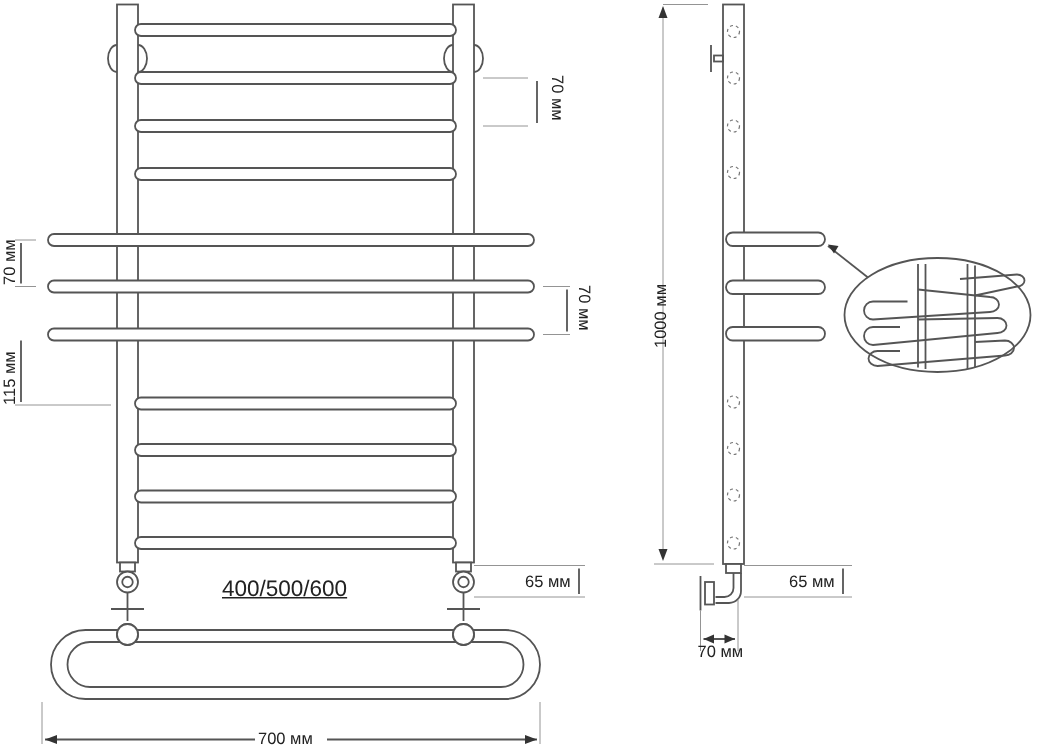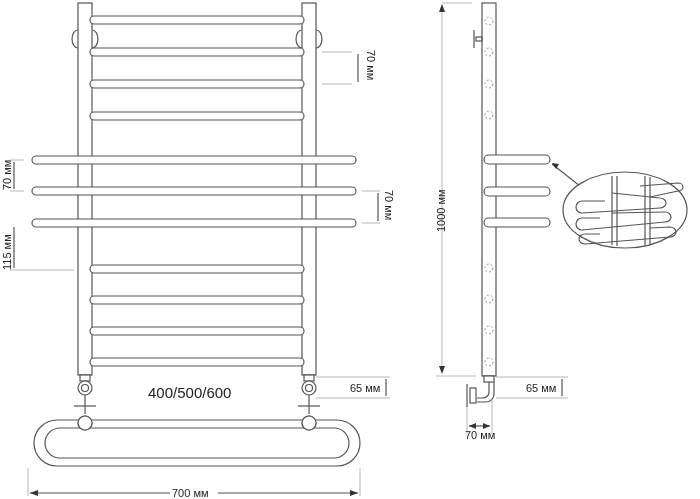--- a/index.html
+++ b/index.html
@@ -6,21 +6,21 @@
   body{width:700px;height:499px;overflow:hidden;font-family:"Liberation Sans",sans-serif;}
   #canvas{position:relative;width:700px;height:499px;}
   svg{position:absolute;left:0;top:0;}
   .ln{stroke:#555;stroke-width:1.2;fill:none;}
   .lnw{stroke:#555;stroke-width:1.2;fill:#fff;}
   .thin{stroke:#888;stroke-width:0.6;fill:none;}
   .dash{stroke:#777;stroke-width:0.8;fill:none;stroke-dasharray:2,2;}
   .lbl{position:absolute;font-size:11px;color:#222;white-space:nowrap;line-height:1;}
   .vert{transform-origin:left top;transform:rotate(-90deg);}
   .vert90{transform-origin:left top;transform:rotate(90deg);}
-  .big{font-size:15px;}
+  .big{font-size:15px;text-decoration:underline;}
 </style>
 </head>
 <body>
 
 <div id="canvas">
   <svg width="700" height="499" viewBox="0 0 700 499">
 
     <g>
       <rect x="78" y="3" width="14" height="372" class="lnw"></rect>
       <rect x="302" y="3" width="14" height="372" class="lnw"></rect>

